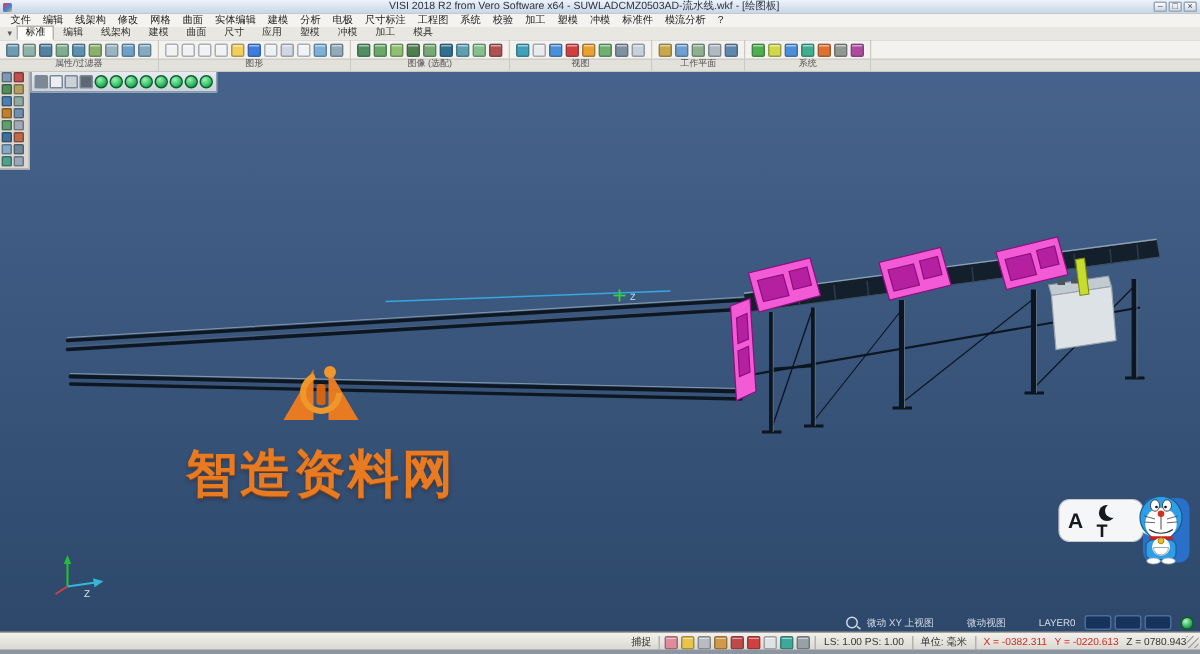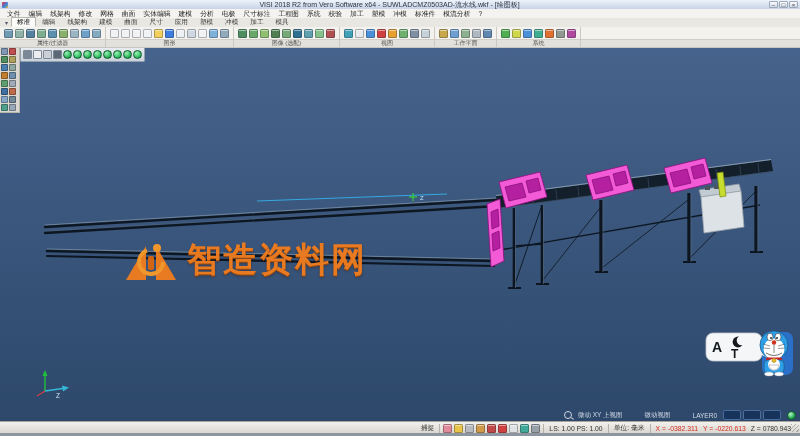--- a/index.html
+++ b/index.html
@@ -49,21 +49,21 @@
   .ltool{width:7px;height:7px;border-radius:1px;border:1px solid rgba(0,0,0,.3);box-sizing:border-box;}
 
   
   .viewbar{left:20px;top:47px;height:13px;background:linear-gradient(#e8ecf1,#c9d1da);border:1px solid #93a0ae;
            display:flex;align-items:center;gap:1px;padding:0 2px;z-index:5;border-radius:1px;}
   .vbtn{width:9px;height:9px;border-radius:1px;border:1px solid #7c8896;box-sizing:border-box;}
   .globe{width:9px;height:9px;border-radius:50%;border:1px solid #0d5d2c;box-sizing:border-box;
          background:radial-gradient(circle at 35% 30%,#9cf0b4,var(--c,#2fb85e) 60%,#0b6a31);}
 
   
-  .watermark{left:124px;top:236px;display:flex;align-items:center;gap:9px;z-index:3;opacity:.97;}
+  .watermark{left:124px;top:236px;display:flex;align-items:center;gap:9px;z-index:3;opacity:.97;flex-direction:column;}
   .wmtext{font-size:34px;font-weight:bold;color:#ee7d1f;letter-spacing:2px;
           text-shadow:0 1px 0 #a34a08,0 2px 3px rgba(40,15,0,.35);white-space:nowrap;}
 
   
   .model{left:0;top:0;width:800px;height:436px;z-index:2;pointer-events:none;}
 
   
   .prestatus{left:0;right:0;top:409px;height:12px;display:flex;align-items:center;justify-content:flex-end;
              gap:6px;padding-right:4px;z-index:4;border-bottom:1px solid #203a5c;}
   .pstext{font-size:6.5px;color:#d3dce8;white-space:nowrap;}

